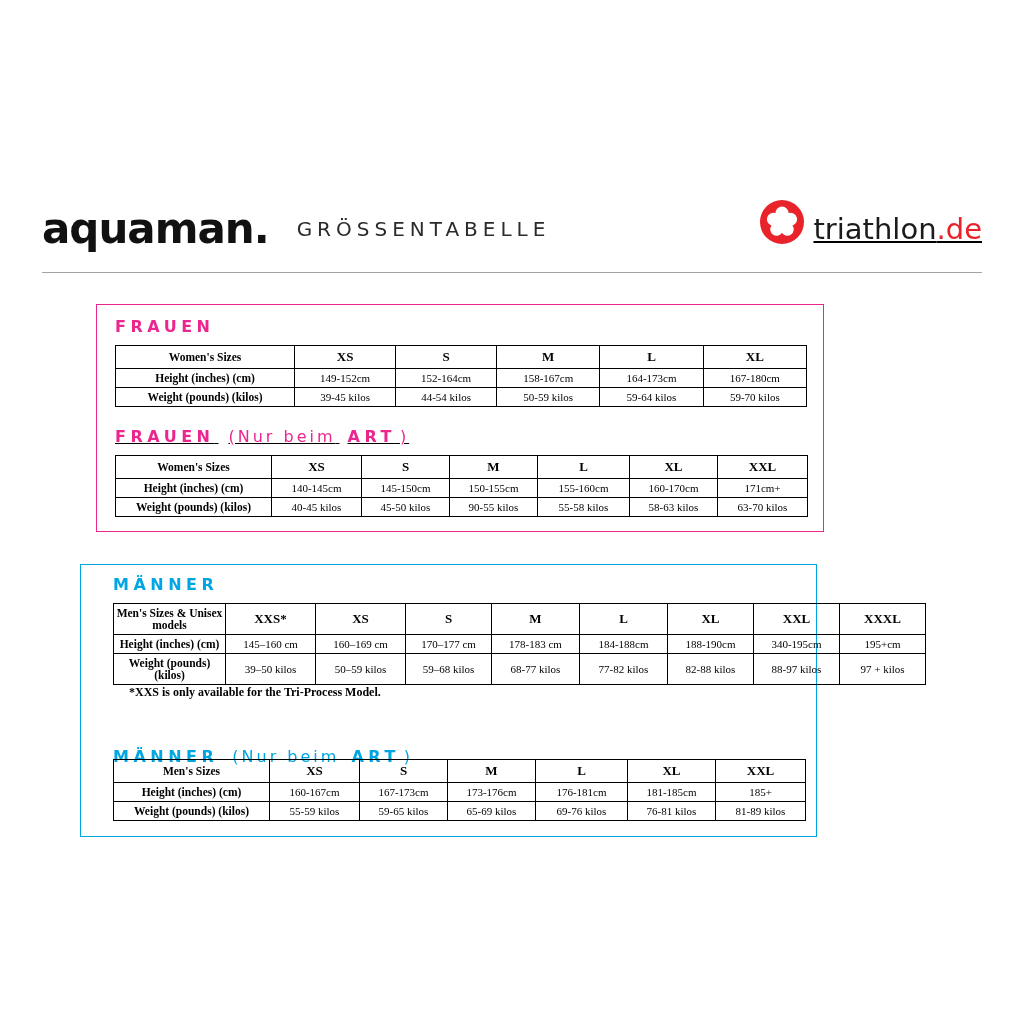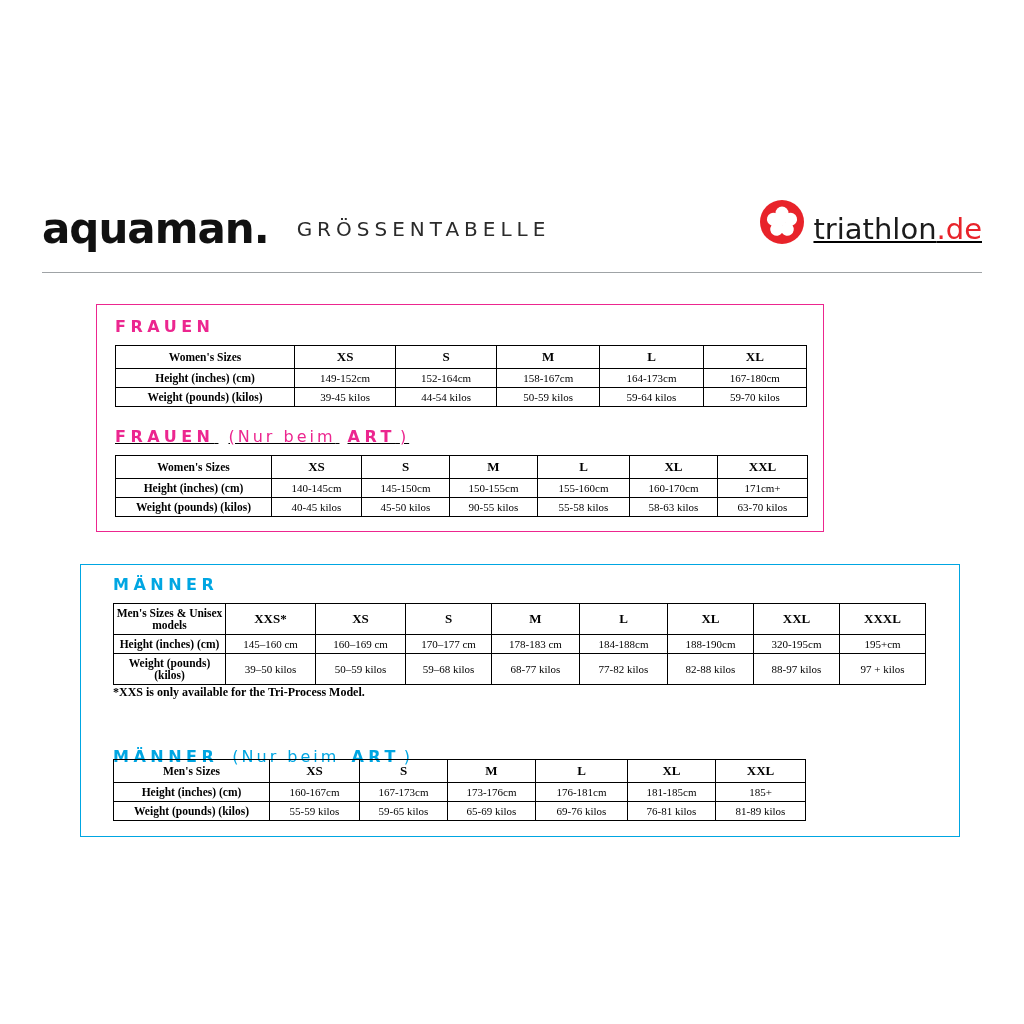--- a/index.html
+++ b/index.html
@@ -113,21 +113,21 @@
   .panel-women {
     left: 96px;
     top: 304px;
     width: 728px;
     height: 228px;
     border: 1px solid #ec268f;
   }
   .panel-men {
     left: 80px;
     top: 564px;
-    width: 880px;
+    width: 737px;
     height: 273px;
     border: 1px solid #00a6e2;
   }
 
   .section-heading {
     font-family: "DejaVu Sans", sans-serif;
     font-weight: bold;
     font-size: 16px;
     letter-spacing: 4.5px;
     margin: 0;
@@ -323,38 +323,38 @@
         <th class="colhead">XXXL</th>
       </tr>
       <tr>
         <td class="rowhead">Height  (inches) (cm)</td>
         <td>145–160 cm</td>
         <td>160–169 cm</td>
         <td>170–177 cm</td>
         <td>178-183 cm</td>
         <td>184-188cm</td>
         <td>188-190cm</td>
-        <td>320-195cm</td>
+        <td>340-195cm</td>
         <td>195+cm</td>
       </tr>
       <tr>
         <td class="rowhead">Weight (pounds) (kilos)</td>
         <td>39–50 kilos</td>
         <td>50–59 kilos</td>
         <td>59–68 kilos</td>
         <td>68-77 kilos</td>
         <td>77-82 kilos</td>
         <td>82-88 kilos</td>
         <td>88-97 kilos</td>
         <td>97 +  kilos</td>
       </tr>
     </tbody>
       </table>
 
-    <div class="abs note" style="left:32px; top:120px;">*XXS is only available for the Tri-Process Model.</div>
+    <div class="abs note" style="left:48px; top:120px;">*XXS is only available for the Tri-Process Model.</div>
 
     <div class="abs" style="left:32px; top:182px;">
       <span class="section-heading heading-blue heading-strong">MÄNNER</span>
       <span class="section-heading heading-blue heading-sub" style="margin-left:10px;">(Nur beim</span>
       <span class="section-heading heading-blue heading-strong" style="margin-left:8px;">ART</span>
       <span class="section-heading heading-blue heading-sub">)</span>
     </div>
 
     <table class="size abs" style="left:32px; top:194px; width:692px;">
       <colgroup>

